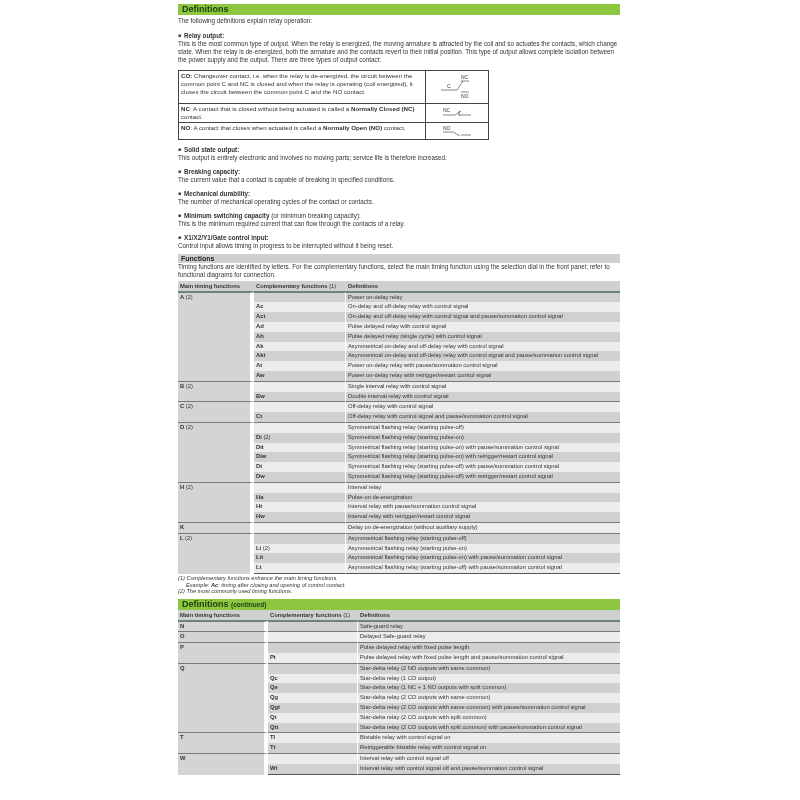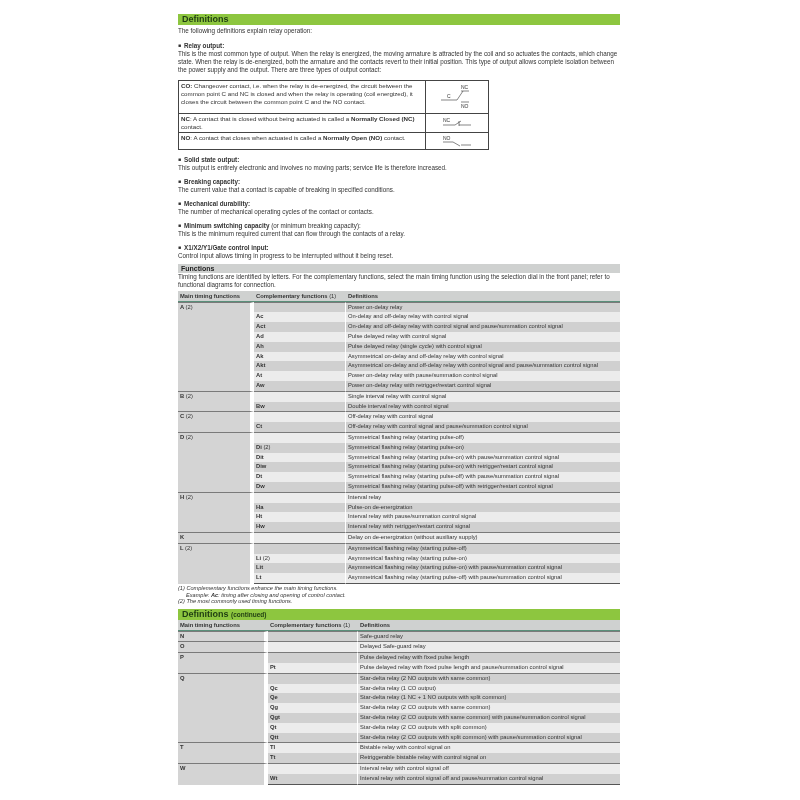--- a/index.html
+++ b/index.html
@@ -1,17 +1,17 @@
 <!DOCTYPE html>
 <html><head>
 <meta charset="utf-8">
 <style>
   html, body { margin:0; padding:0; background:#ffffff; }
   body { width:800px; height:800px; overflow:hidden; position:relative; font-family:"Liberation Sans", sans-serif; color:#333; }
-  .page { position:absolute; left:178px; top:14px; width:442px; font-size:6.3px; line-height:8px; }
+  .page { position:absolute; left:178px; top:4px; width:442px; font-size:6.3px; line-height:8px; }
   .green-bar { background:#8dc63f; color:#1f3d12; font-weight:bold; font-size:9px; line-height:11px; padding:0 4px; height:11px; }
   .green-bar .small { font-size:6.5px; }
   .gray-bar { background:#cfd1d0; color:#222; font-weight:bold; font-size:7px; line-height:9px; padding:0 3px; height:9px; }
   p { margin:0; }
   .intro { margin:2px 0 6px 0; }
   .sect-title { font-weight:bold; margin-top:5px; }
   .sect-title .normal { font-weight:normal; }
   .sect-title::before { content:"\25A0"; font-size:5px; margin-right:3px; vertical-align:1px; }
   .contact-table { border-collapse:collapse; width:311px; margin-top:6px; }
   .contact-table td { border:1px solid #444; padding:1px 2px; vertical-align:top; font-size:6.2px; line-height:7.8px; }

